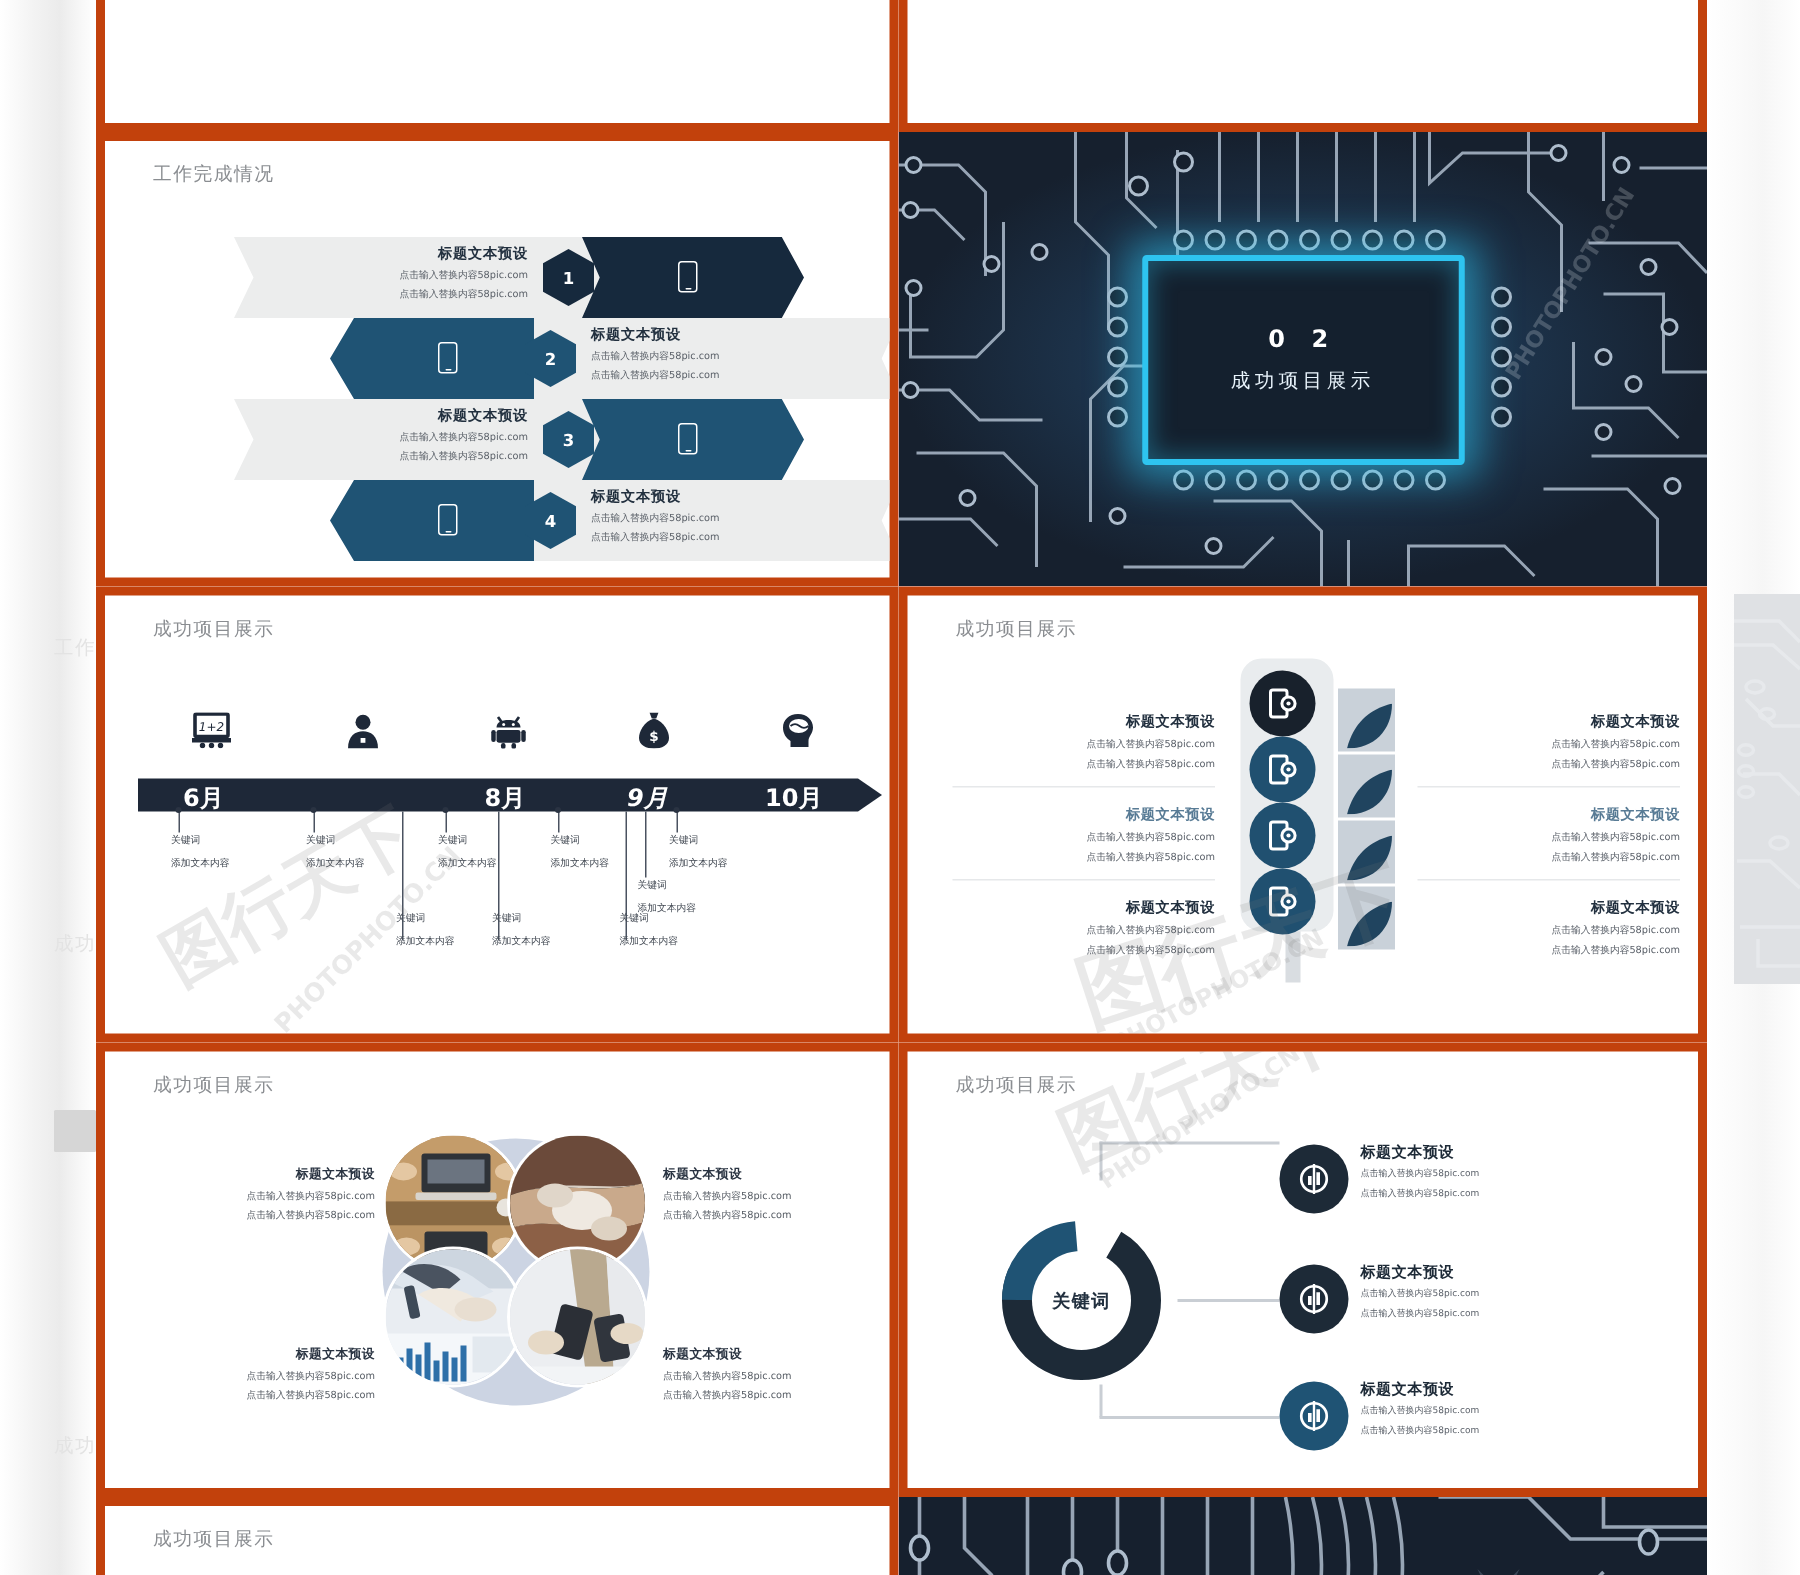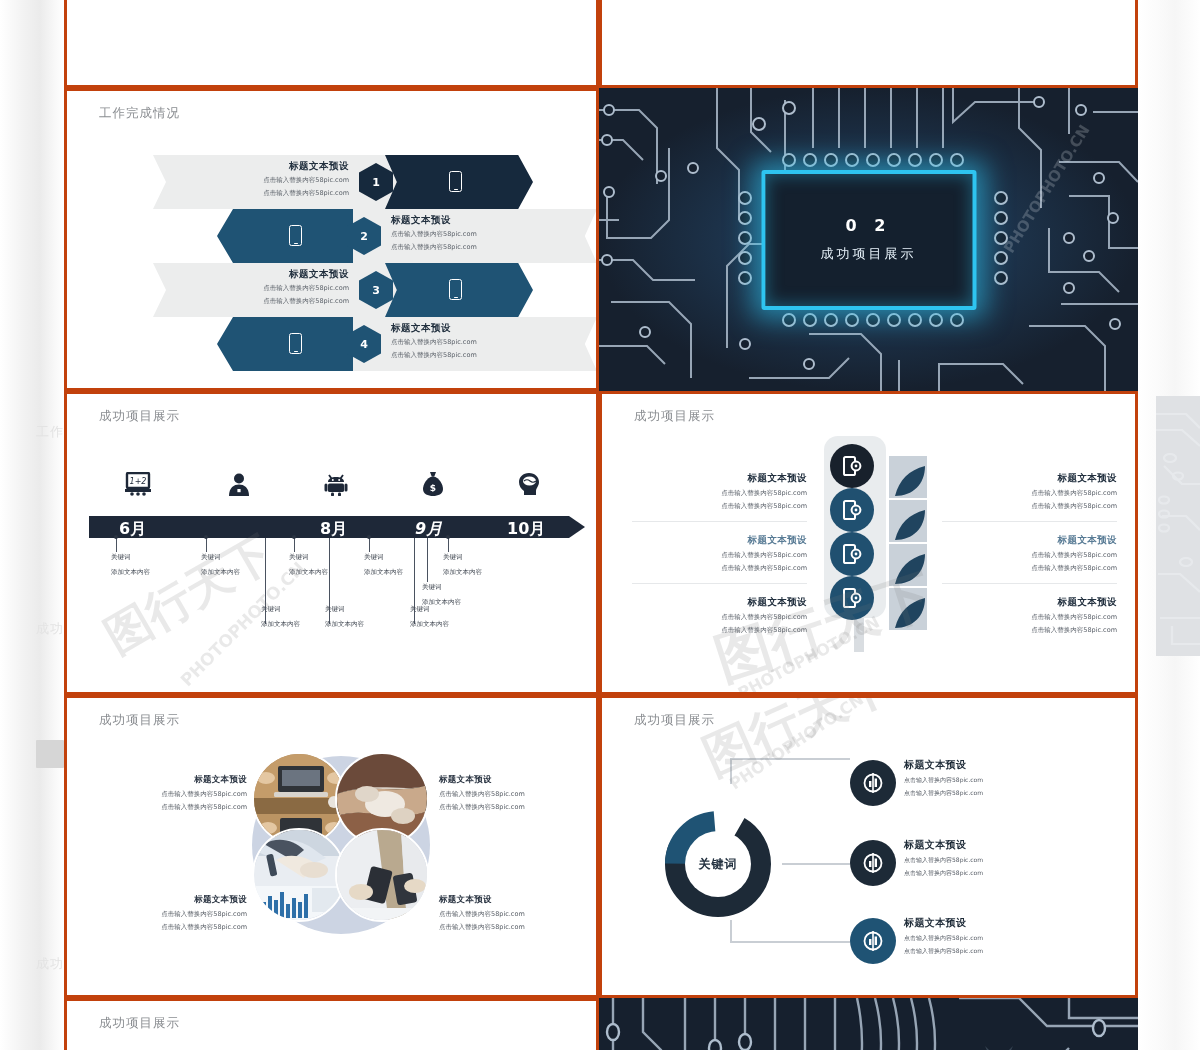--- a/index.html
+++ b/index.html
@@ -32,21 +32,21 @@
   .right-ghost-block{
     position:absolute; left:1156px; top:396px; width:44px; height:260px;
     background:#dfe1e4;
     overflow:hidden;
   }
   .right-ghost-block svg{ opacity:.55 }
 
   
   .slide{
     position:absolute; background:#ffffff;
-    border:3px solid #c2410c;
+    border:6px solid #c2410c;
     overflow:hidden;
   }
   .slide-title{
     position:absolute; left:32px; top:14px;
     font-size:12.5px; color:#8a8d91; letter-spacing:1px;
     font-family:"DejaVu Sans","Liberation Sans",sans-serif;
   }
 
   
   .chev-wrap{ position:absolute; left:0; top:46px; width:100%; height:240px; }

